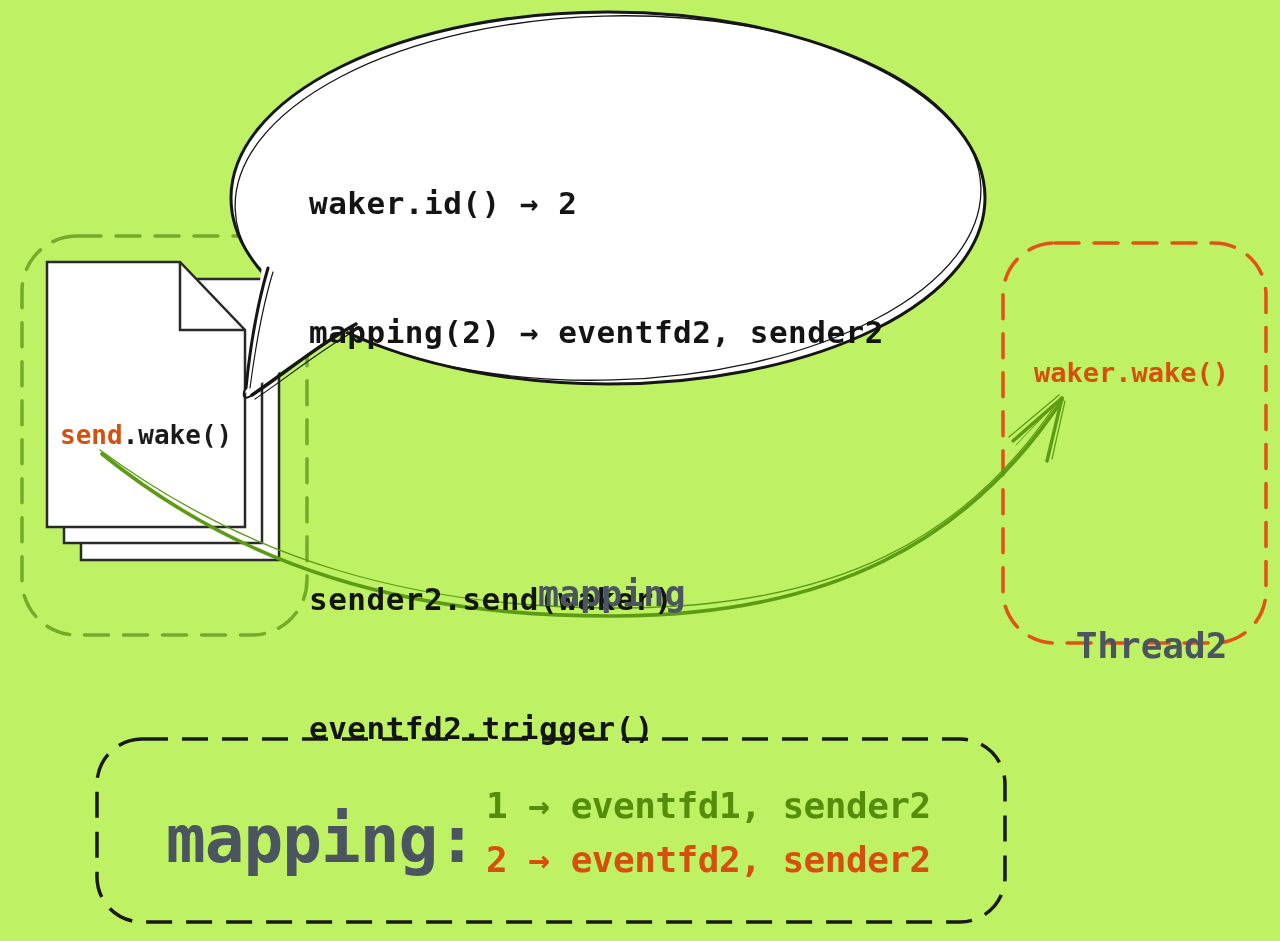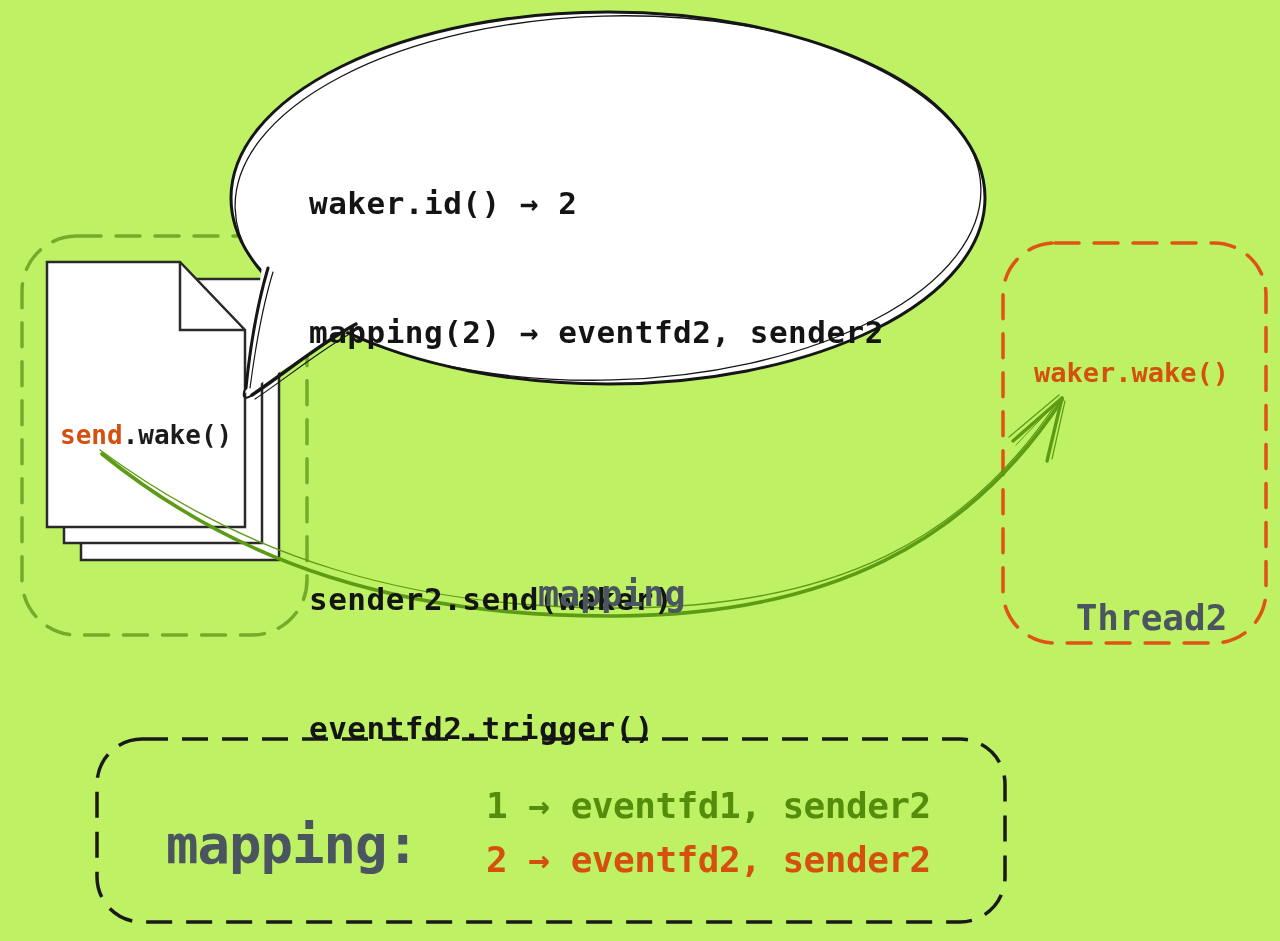--- a/index.html
+++ b/index.html
@@ -20,26 +20,26 @@
     color:#141414;letter-spacing:.5px;
   }
   .bubble-text .gap{height:52px;}
   
   .t1-code{left:60px;top:420px;font-size:26px;color:#1b1b1b;}
   .t1-code .obj{color:#d4500f;}
   
   .t1-label{left:22px;top:592px;width:285px;text-align:center;
             font-size:36px;color:#4a5560;}
   .t2-code{left:1034px;top:357px;font-size:27px;color:#d5500e;}
-  .t2-label{left:1003px;top:597px;width:263px;text-align:center;
+  .t2-label{left:1003px;top:625px;width:263px;text-align:center;
             padding-left:34px;box-sizing:border-box;
             font-size:36px;color:#4a5560;}
   .channel-label{left:538px;top:574px;font-size:35px;color:#4a5560;}
   
-  .map-label{left:166px;top:801px;font-size:54px;color:#4a5560;letter-spacing:-1px;margin-top:12px;}
+  .map-label{left:166px;top:801px;font-size:66px;color:#4a5560;letter-spacing:-1px;}
   .map-row{font-size:36px;letter-spacing:-.5px;margin-left:24px;}
   .map-row-0{left:462px;top:785px;color:#548c0c;}
   .map-row-1{left:462px;top:839px;color:#d5500e;}
 </style>
 </head>
 <body>
 
 <div class="stage">
 
   <svg width="1280" height="941" viewBox="0 0 1280 941">

